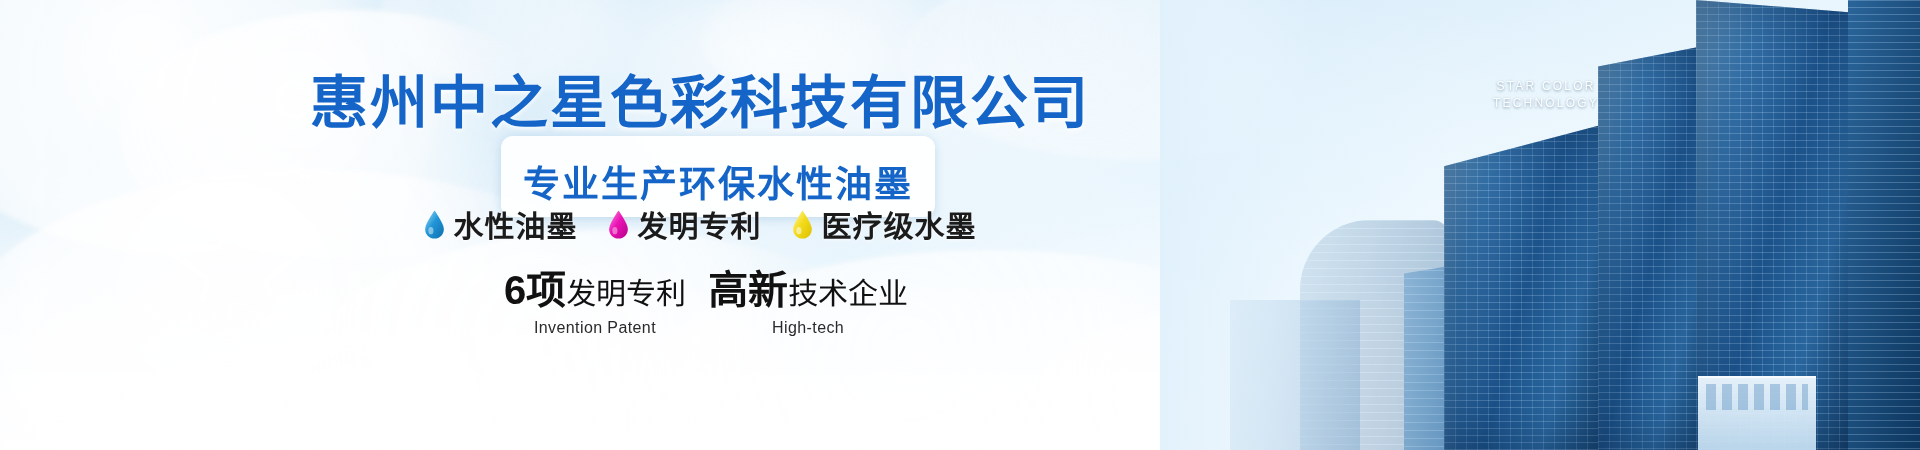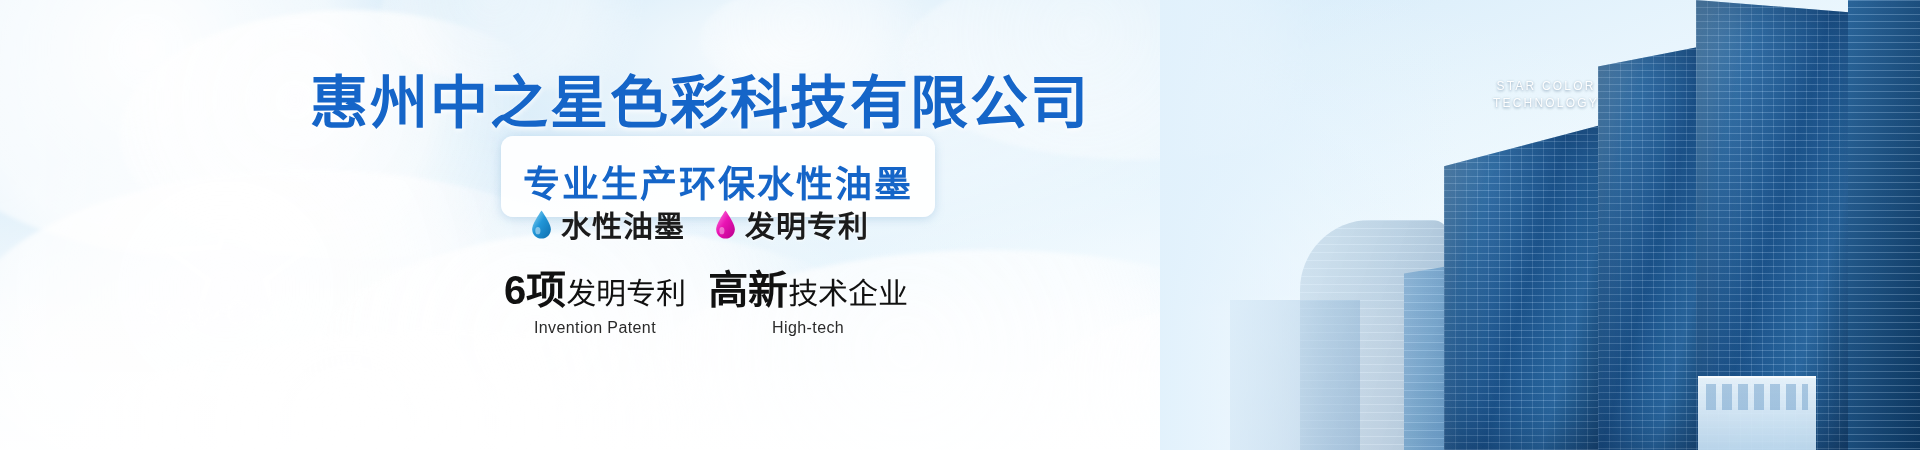--- a/index.html
+++ b/index.html
@@ -325,20 +325,34 @@
               <stop offset="45%" stop-color="#ea13b4"></stop>
               <stop offset="100%" stop-color="#b8008c"></stop>
             </linearGradient>
           </defs>
           <path d="M20 1 C20 1 2 26 2 37 C2 47.5 10 55 20 55 C30 55 38 47.5 38 37 C38 26 20 1 20 1 Z" fill="url(#dg1)"></path>
           <ellipse cx="13" cy="40" rx="5" ry="7" fill="rgba(255,255,255,0.40)"></ellipse>
         </svg>
         <span class="tag-label">发明专利</span>
       </div>
 
+      <div class="tag">
+        <svg class="drop" viewBox="0 0 40 56">
+          <defs>
+            <linearGradient id="dg2" x1="0" y1="0" x2="1" y2="1">
+              <stop offset="0%" stop-color="#fff9b8"></stop>
+              <stop offset="45%" stop-color="#f4dc1c"></stop>
+              <stop offset="100%" stop-color="#dcc000"></stop>
+            </linearGradient>
+          </defs>
+          <path d="M20 1 C20 1 2 26 2 37 C2 47.5 10 55 20 55 C30 55 38 47.5 38 37 C38 26 20 1 20 1 Z" fill="url(#dg2)"></path>
+          <ellipse cx="13" cy="40" rx="5" ry="7" fill="rgba(255,255,255,0.55)"></ellipse>
+        </svg>
+        <span class="tag-label">医疗级水墨</span>
+      </div>
 
     </div>
 
     <div class="badges">
 
       <div class="badge">
         <div class="badge-cn">
           <span class="big">6项</span><span class="small">发明专利</span>
         </div>
         <div class="badge-en">Invention Patent</div>

